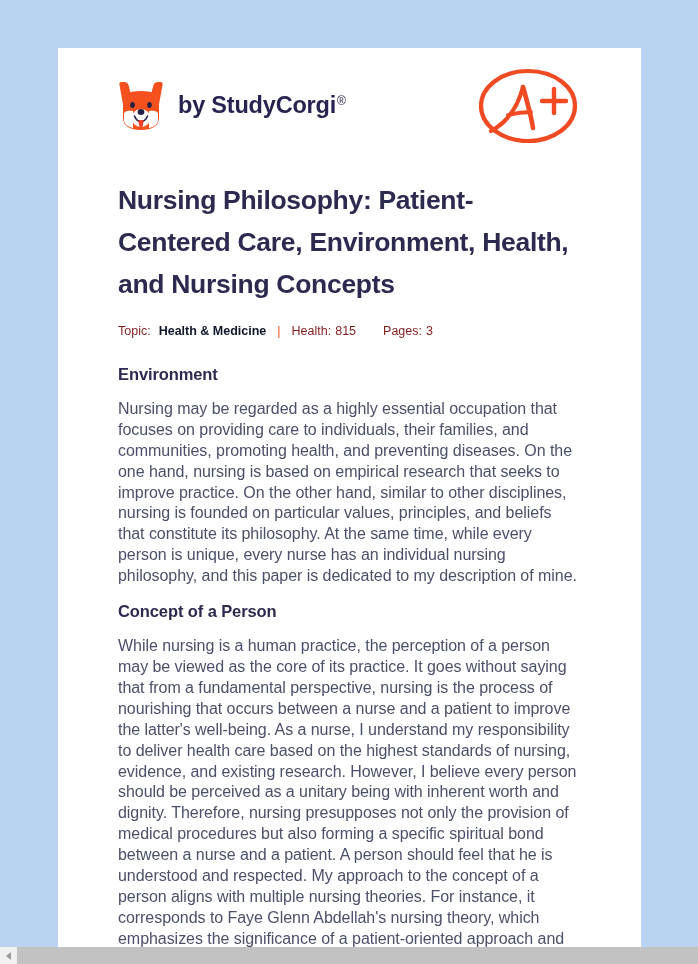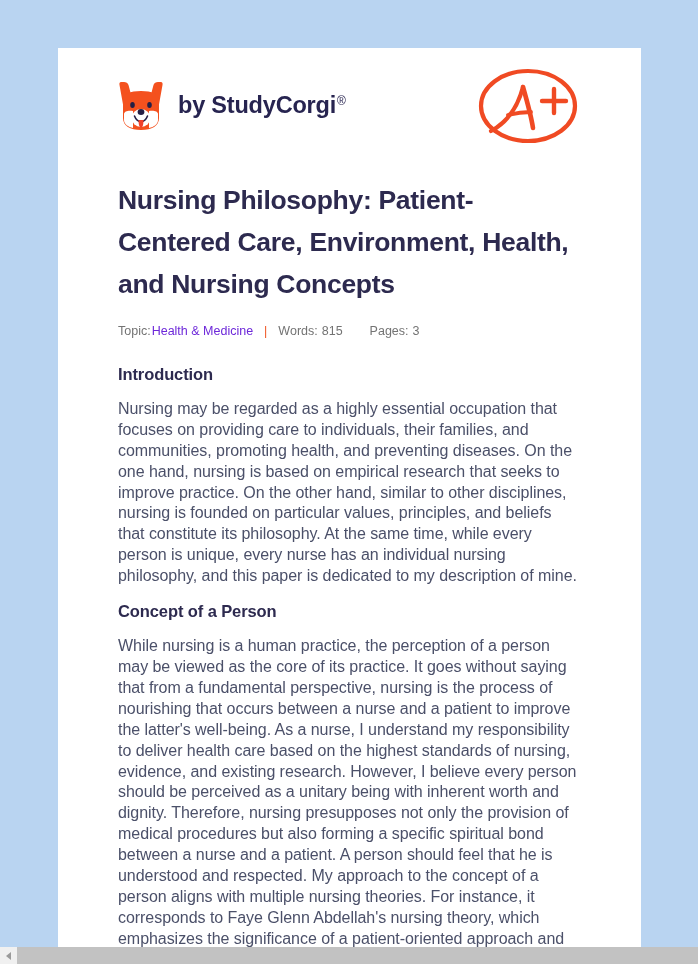--- a/index.html
+++ b/index.html
@@ -90,25 +90,25 @@
   
   #meta-row {
     margin-top: 18px;
     font-size: 12.5px;
     color: #7b7f93;
     display: flex;
     align-items: baseline;
     flex-wrap: nowrap;
     white-space: nowrap;
   }
-  #meta-row .label { color: #737373; }
+  #meta-row .label { color: #7f1d1d; }
   #meta-row .value {
-    color: #6d28d9;
-    font-weight: normal;
-    margin-left: 1px;
+    color: #0f172a;
+    font-weight: bold;
+    margin-left: 8px;
   }
   #meta-sep {
     color: #f05624;
     margin: 0 11px;
   }
   #meta-pages { margin-left: 27px; }
 
   
   #article { margin-top: 26px; }
 
@@ -216,30 +216,30 @@
   </div>
 
   <div class="inner">
 
     <h1 id="doc-title">Nursing Philosophy: Patient-Centered Care, Environment, Health, and Nursing Concepts</h1>
 
     <div id="meta-row">
       <span class="label">Topic:</span>
       <span class="value">Health &amp; Medicine</span>
       <span id="meta-sep">|</span>
-      <span class="label">Words:</span>
+      <span class="label">Health:</span>
       <span class="label" style="margin-left:4px">815</span>
       <span class="label" id="meta-pages">Pages:</span>
       <span class="label" style="margin-left:4px">3</span>
     </div>
 
     <div id="article">
 
       <section>
-        <h2 class="section-heading">Introduction</h2>
+        <h2 class="section-heading">Environment</h2>
         <p class="body-text">Nursing may be regarded as a highly essential occupation that focuses on providing care to individuals, their families, and communities, promoting health, and preventing diseases. On the one hand, nursing is based on empirical research that seeks to improve practice. On the other hand, similar to other disciplines, nursing is founded on particular values, principles, and beliefs that constitute its philosophy. At the same time, while every person is unique, every nurse has an individual nursing philosophy, and this paper is dedicated to my description of mine.</p>
       </section>
 
       <section>
         <h2 class="section-heading subsequent">Concept of a Person</h2>
         <p class="body-text">While nursing is a human practice, the perception of a person may be viewed as the core of its practice. It goes without saying that from a fundamental perspective, nursing is the process of nourishing that occurs between a nurse and a patient to improve the latter's well-being. As a nurse, I understand my responsibility to deliver health care based on the highest standards of nursing, evidence, and existing research. However, I believe every person should be perceived as a unitary being with inherent worth and dignity. Therefore, nursing presupposes not only the provision of medical procedures but also forming a specific spiritual bond between a nurse and a patient. A person should feel that he is understood and respected. My approach to the concept of a person aligns with multiple nursing theories. For instance, it corresponds to Faye Glenn Abdellah's nursing theory, which emphasizes the significance of a patient-oriented approach and patient involvement in health care delivery ("Faye Abdellah—nursing theorist," n.d.). At the same time, it slightly differs from the Care, Cure, Core Nursing Theory introduced by</p>
       </section>
 
     </div>
   </div>

